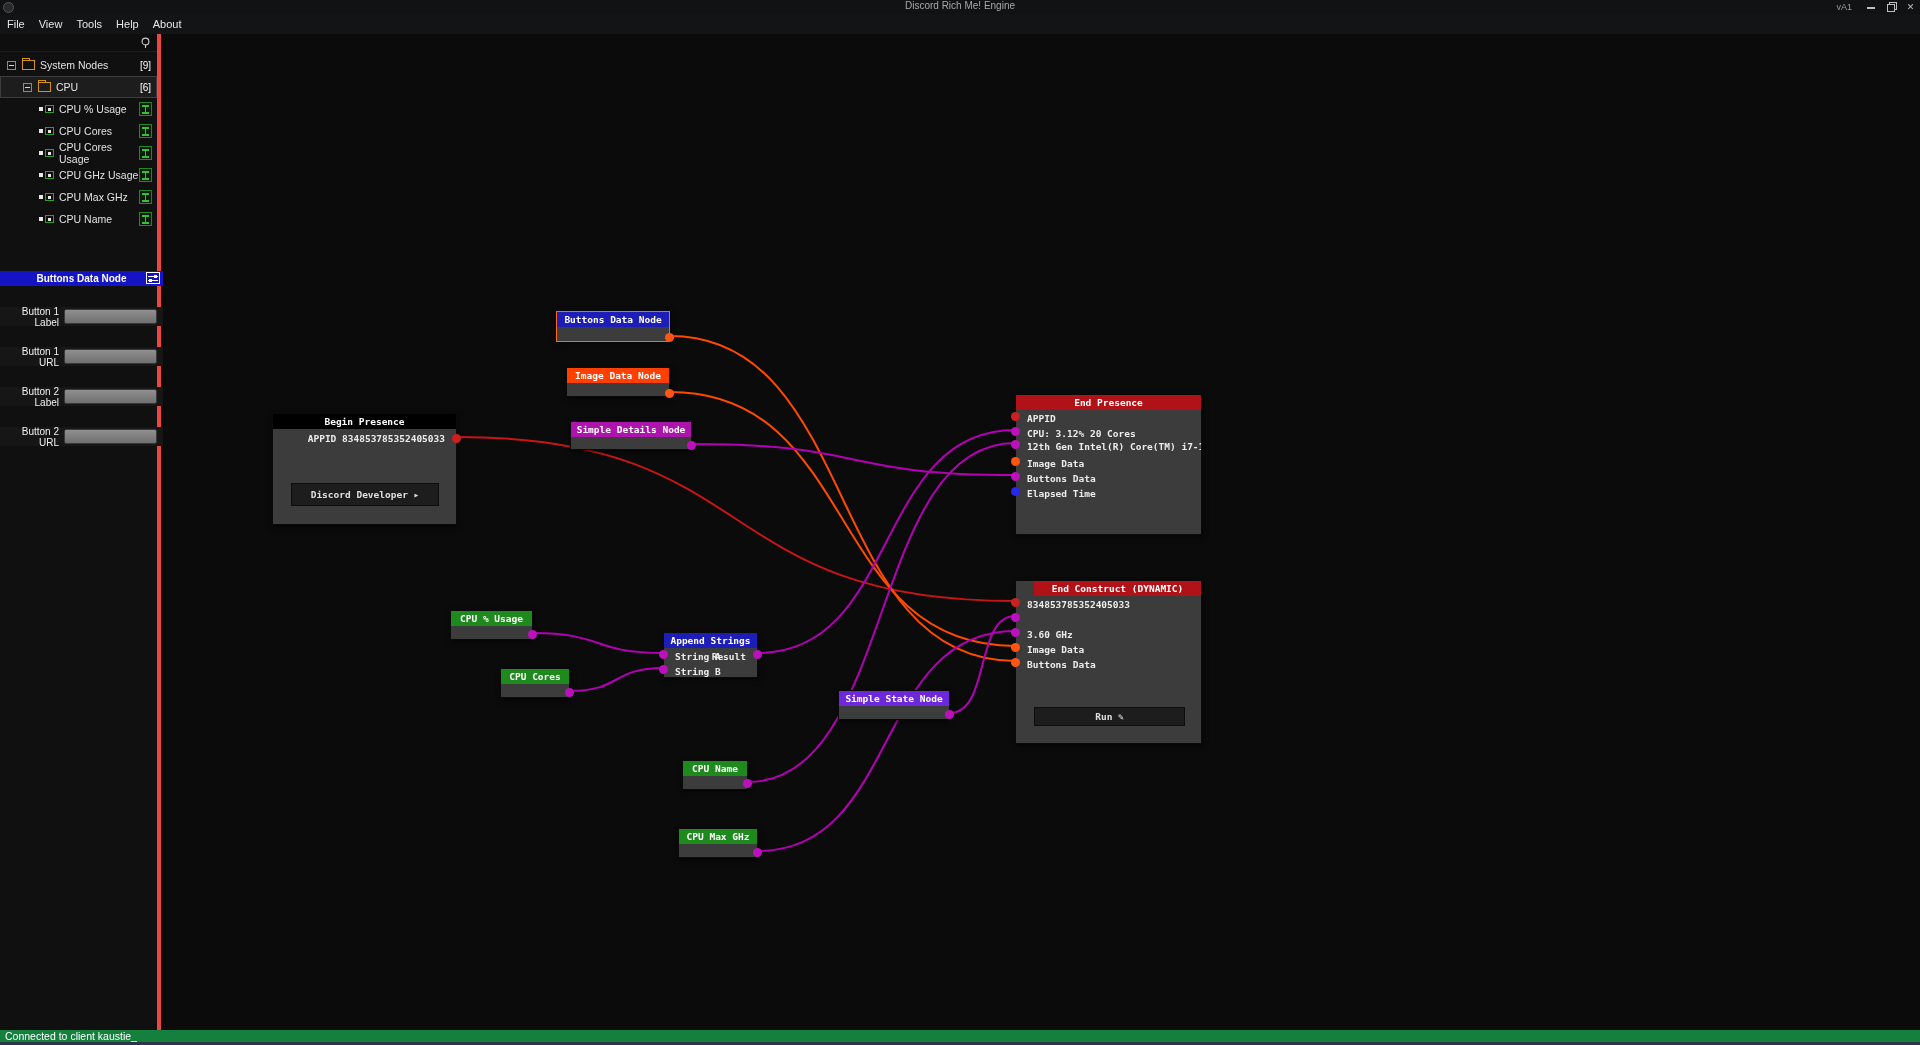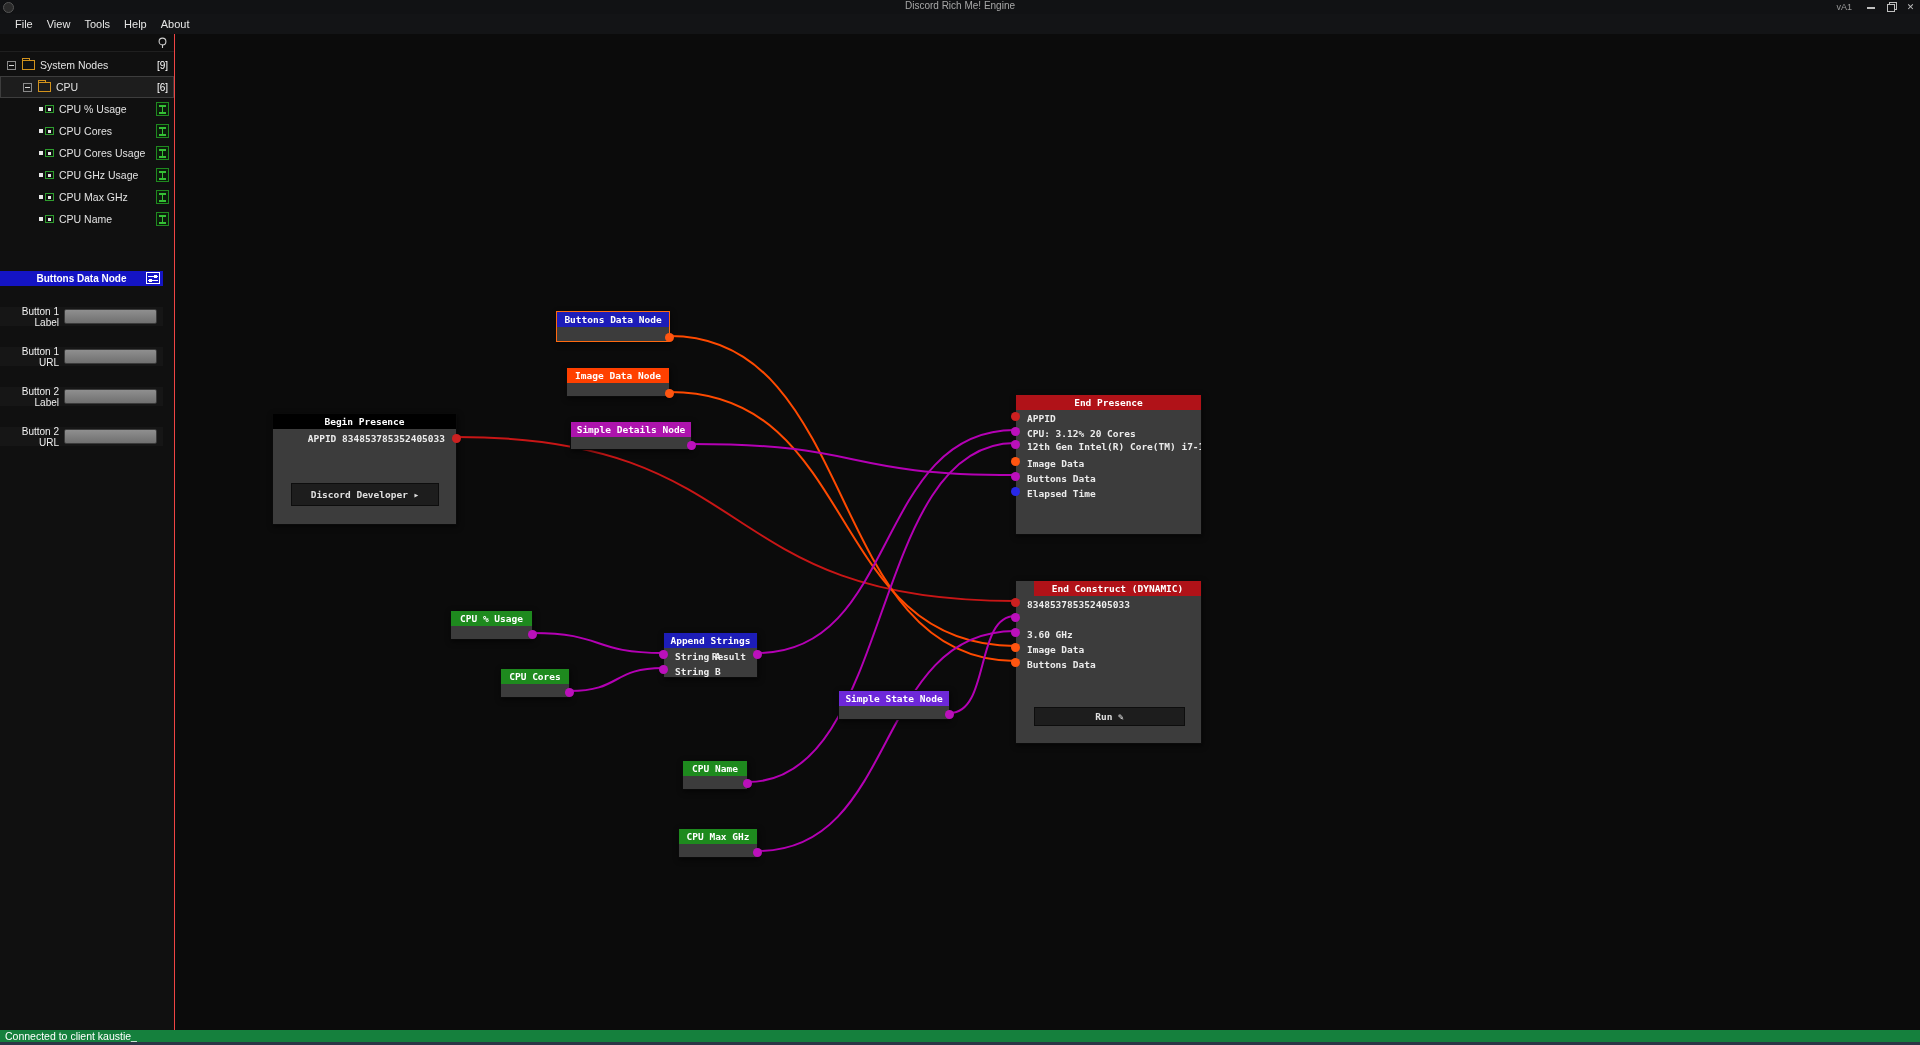--- a/index.html
+++ b/index.html
@@ -13,26 +13,26 @@
               background:#2a2a2a; border:1px solid #555; }
   .win-right { position:absolute; right:4px; top:0; height:14px; display:flex; align-items:center; gap:9px; }
   .version { font-size:9px; color:#9a9a9a; margin-right:4px; }
   .winbtn { width:11px; height:10px; color:#bfbfbf; font-size:9px; line-height:10px; text-align:center; cursor:default; }
   .minimize-glyph { display:inline-block; width:8px; height:0; border-bottom:2px solid #bfbfbf; margin-bottom:1px; }
   .restore-glyph { position:relative; display:inline-block; width:8px; height:8px; }
   .restore-glyph::before { content:""; position:absolute; left:2px; top:0; width:6px; height:6px; border:1px solid #bfbfbf; }
   .restore-glyph::after  { content:""; position:absolute; left:0; top:2px; width:6px; height:6px; border:1px solid #bfbfbf; background:#111214; }
 
   .menubar { position:absolute; left:0; top:14px; width:1920px; height:20px; background:#131416; z-index:10; }
-  .menubar .items { display:flex; height:20px; align-items:center; padding-left:8px; }
+  .menubar .items { display:flex; height:20px; align-items:center; }
   .menu-item { font-size:11px; color:#e6e6e6; padding:0 7px; height:20px; line-height:20px; cursor:default; }
 
   
-  .sidebar { position:absolute; left:0; top:34px; width:175px; bottom:15px; background:#101010;
-             border-right:1px solid #ef4444; z-index:9; }
+  .sidebar { position:absolute; left:0; top:34px; width:161px; bottom:15px; background:#101010;
+             border-right:4px solid #ef4444; z-index:9; }
   .searchrow { height:18px; border-bottom:1px solid #1f1f1f; background:#0e0e0e; position:relative; }
   .search-svg { position:absolute; right:6px; top:3px; }
 
   .tree { padding-top:2px; }
   .tree-row { height:22px; display:flex; align-items:center; font-size:10.5px; color:#e2e2e2; position:relative; }
   .tree-row.selected { background:#1d1d1d; outline:1px solid #3d3d3d; outline-offset:-1px; }
   .expand-box { width:9px; height:9px; border:1px solid #8a8a8a; position:relative; flex:none; }
   .expand-box::after { content:""; position:absolute; left:1px; top:3px; width:5px; height:1px; background:#d8d8d8; }
   .folder-ic { width:13px; height:10px; border:1px solid #d2921c; position:relative; margin:0 5px 0 6px; flex:none; }
   .folder-ic::before { content:""; position:absolute; left:-1px; top:-3px; width:6px; height:2px; border:1px solid #d2921c; border-bottom:none; }

